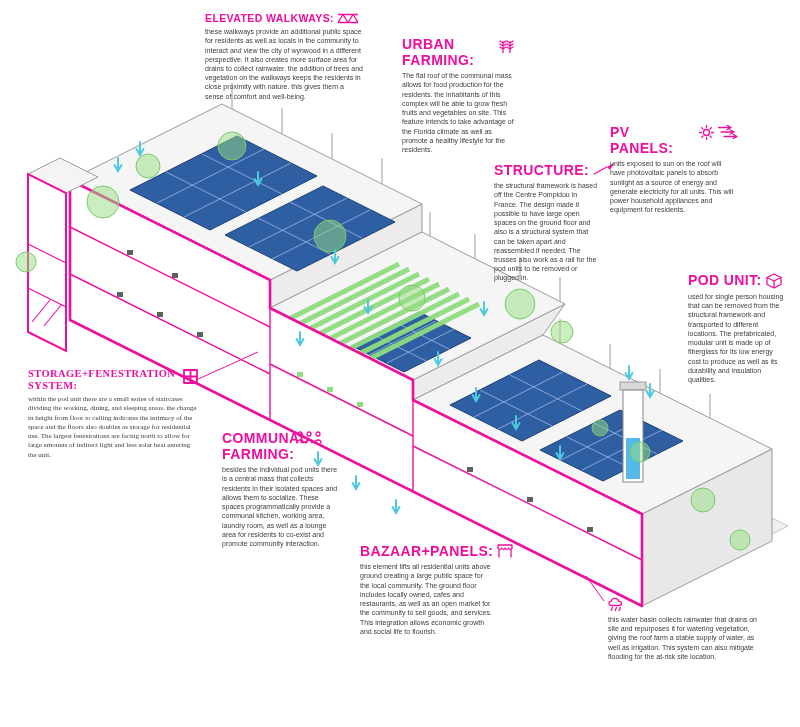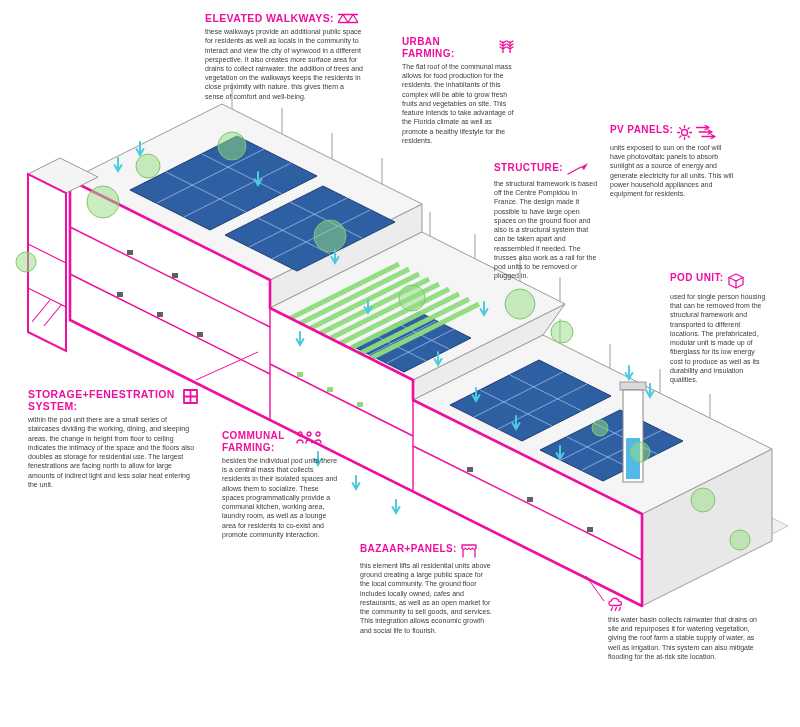--- a/index.html
+++ b/index.html
@@ -1,34 +1,34 @@
 <!DOCTYPE html>
 <html><head>
 <meta charset="utf-8">
 <style>
   html,body{margin:0;padding:0;background:#ffffff;}
   #canvas{position:relative;width:800px;height:727px;background:#ffffff;overflow:hidden;
           font-family:"Liberation Sans", sans-serif;}
   svg.scene{position:absolute;left:0;top:0;}
   .callout{position:absolute;}
   .c-head{position:relative;display:flex;align-items:flex-start;gap:4px;}
-  .c-head h3{margin:0;color:#ee0f9f;font-size:10px;font-weight:700;letter-spacing:.4px;line-height:1.15;}
+  .c-head h3{margin:0;color:#ee0f9f;font-size:14px;font-weight:700;letter-spacing:.4px;line-height:1.15;}
   .c-head.big h3{font-size:10.5px;}
   .callout p{margin:3px 0 0 0;color:#3c3c3c;font-size:7px;line-height:1.32;text-align:left;}
   .icn{flex:0 0 auto;stroke:#ee0f9f;fill:none;stroke-width:1.3;stroke-linecap:round;stroke-linejoin:round;margin-top:1px;}
   .icn .fillacc{fill:#ee0f9f;stroke:none;}
   .icn-abs{position:absolute;right:0;top:0;}
   .pad-r{padding-right:20px;}
   
   #c-elev{left:205px;top:12px;width:158px;}
   #c-farm{left:402px;top:36px;width:112px;}
   #c-pv{left:610px;top:124px;width:128px;}
   #c-struct{left:494px;top:162px;width:104px;}
-  #c-pod{left:670px;top:272px;width:96px;}
-  #c-store{left:28px;top:388px;width:170px;}
+  #c-pod{left:688px;top:272px;width:96px;}
+  #c-store{left:28px;top:368px;width:170px;font-family:Liberation Serif, serif;}
   #c-comm{left:222px;top:430px;width:118px;}
   #c-baz{left:360px;top:543px;width:134px;}
   #c-rain{left:608px;top:596px;width:158px;}
 </style>
 </head>
 <body>
 
 <div id="canvas">
 
   <svg class="scene" width="800" height="727" viewBox="0 0 800 727">

